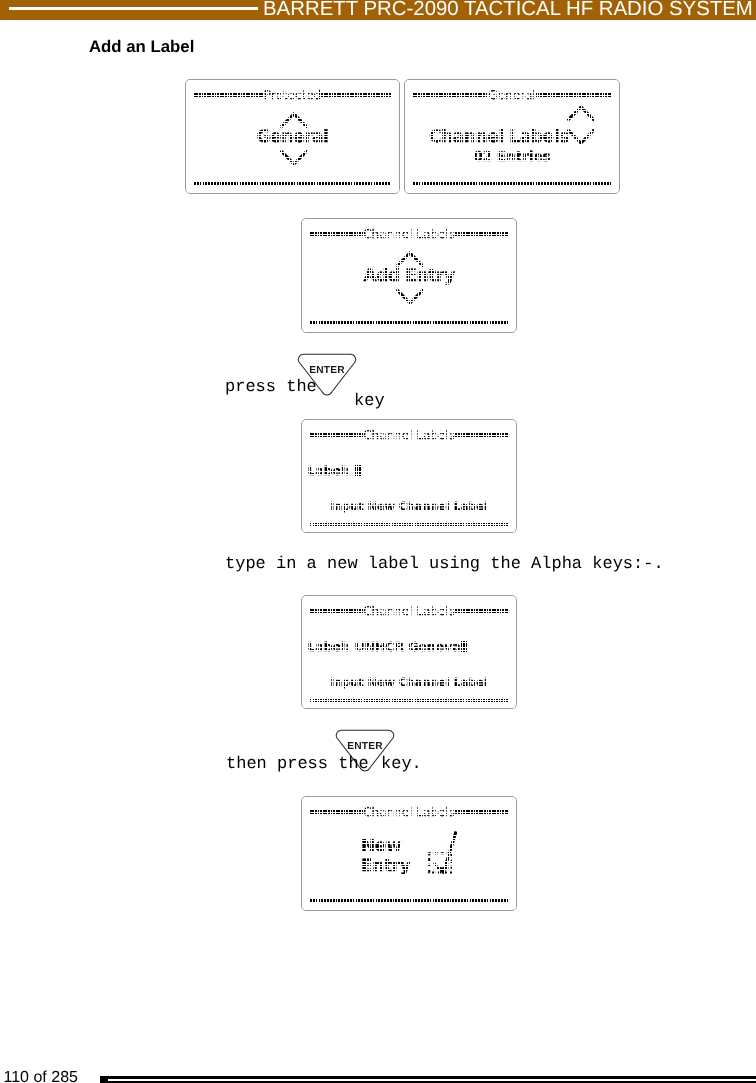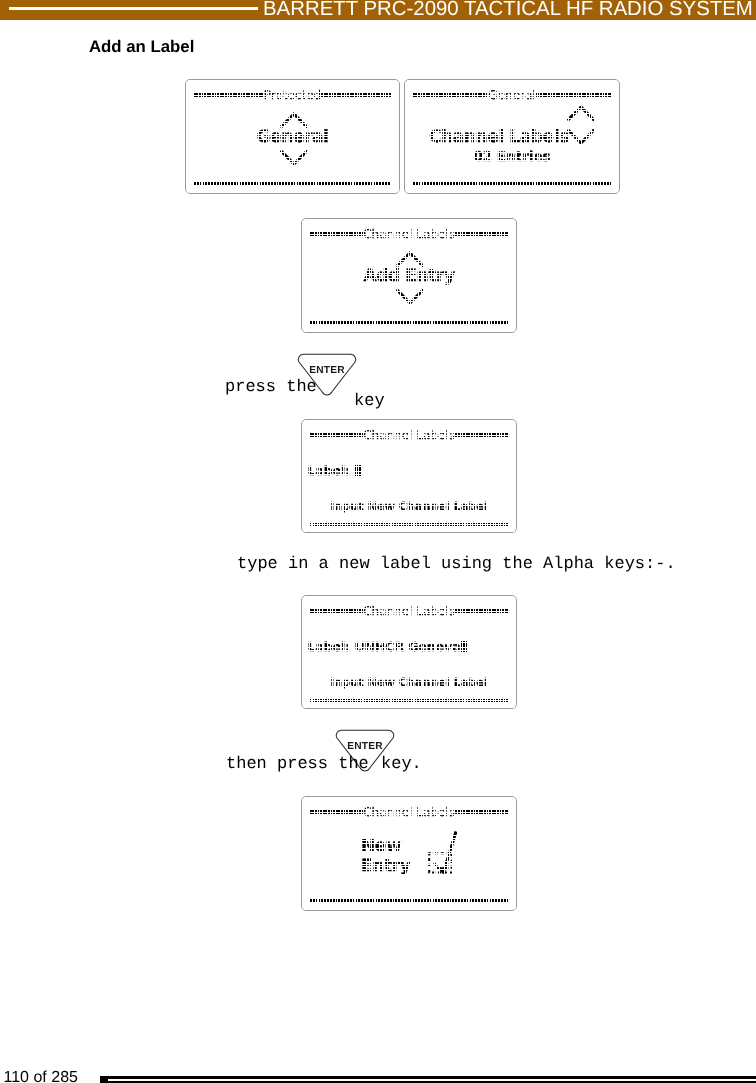--- a/index.html
+++ b/index.html
@@ -55,21 +55,21 @@
       background-position:0 0,0 2.15px;}
 
   
   .chev{position:absolute;}
 
   
   .enterkey{position:absolute;}
   .enterlabel{font-family:"Liberation Sans",sans-serif;font-size:10.2px;font-weight:bold;fill:#1a1a1a;letter-spacing:0.2px;}
   #step1a{left:225px;top:378px;}
   #step1b{left:354px;top:378px;margin-top:14px;}
-  #step2{left:225px;top:555px;margin-left:12px;}
+  #step2{left:225px;top:555px;}
   #step3a{left:226px;top:755px;}
   #step3b{left:381px;top:755px;}
 </style>
 </head>
 <body>
 
 <div class="page">
 
   <div class="hdr">
     <div class="hdr-rule"></div>

